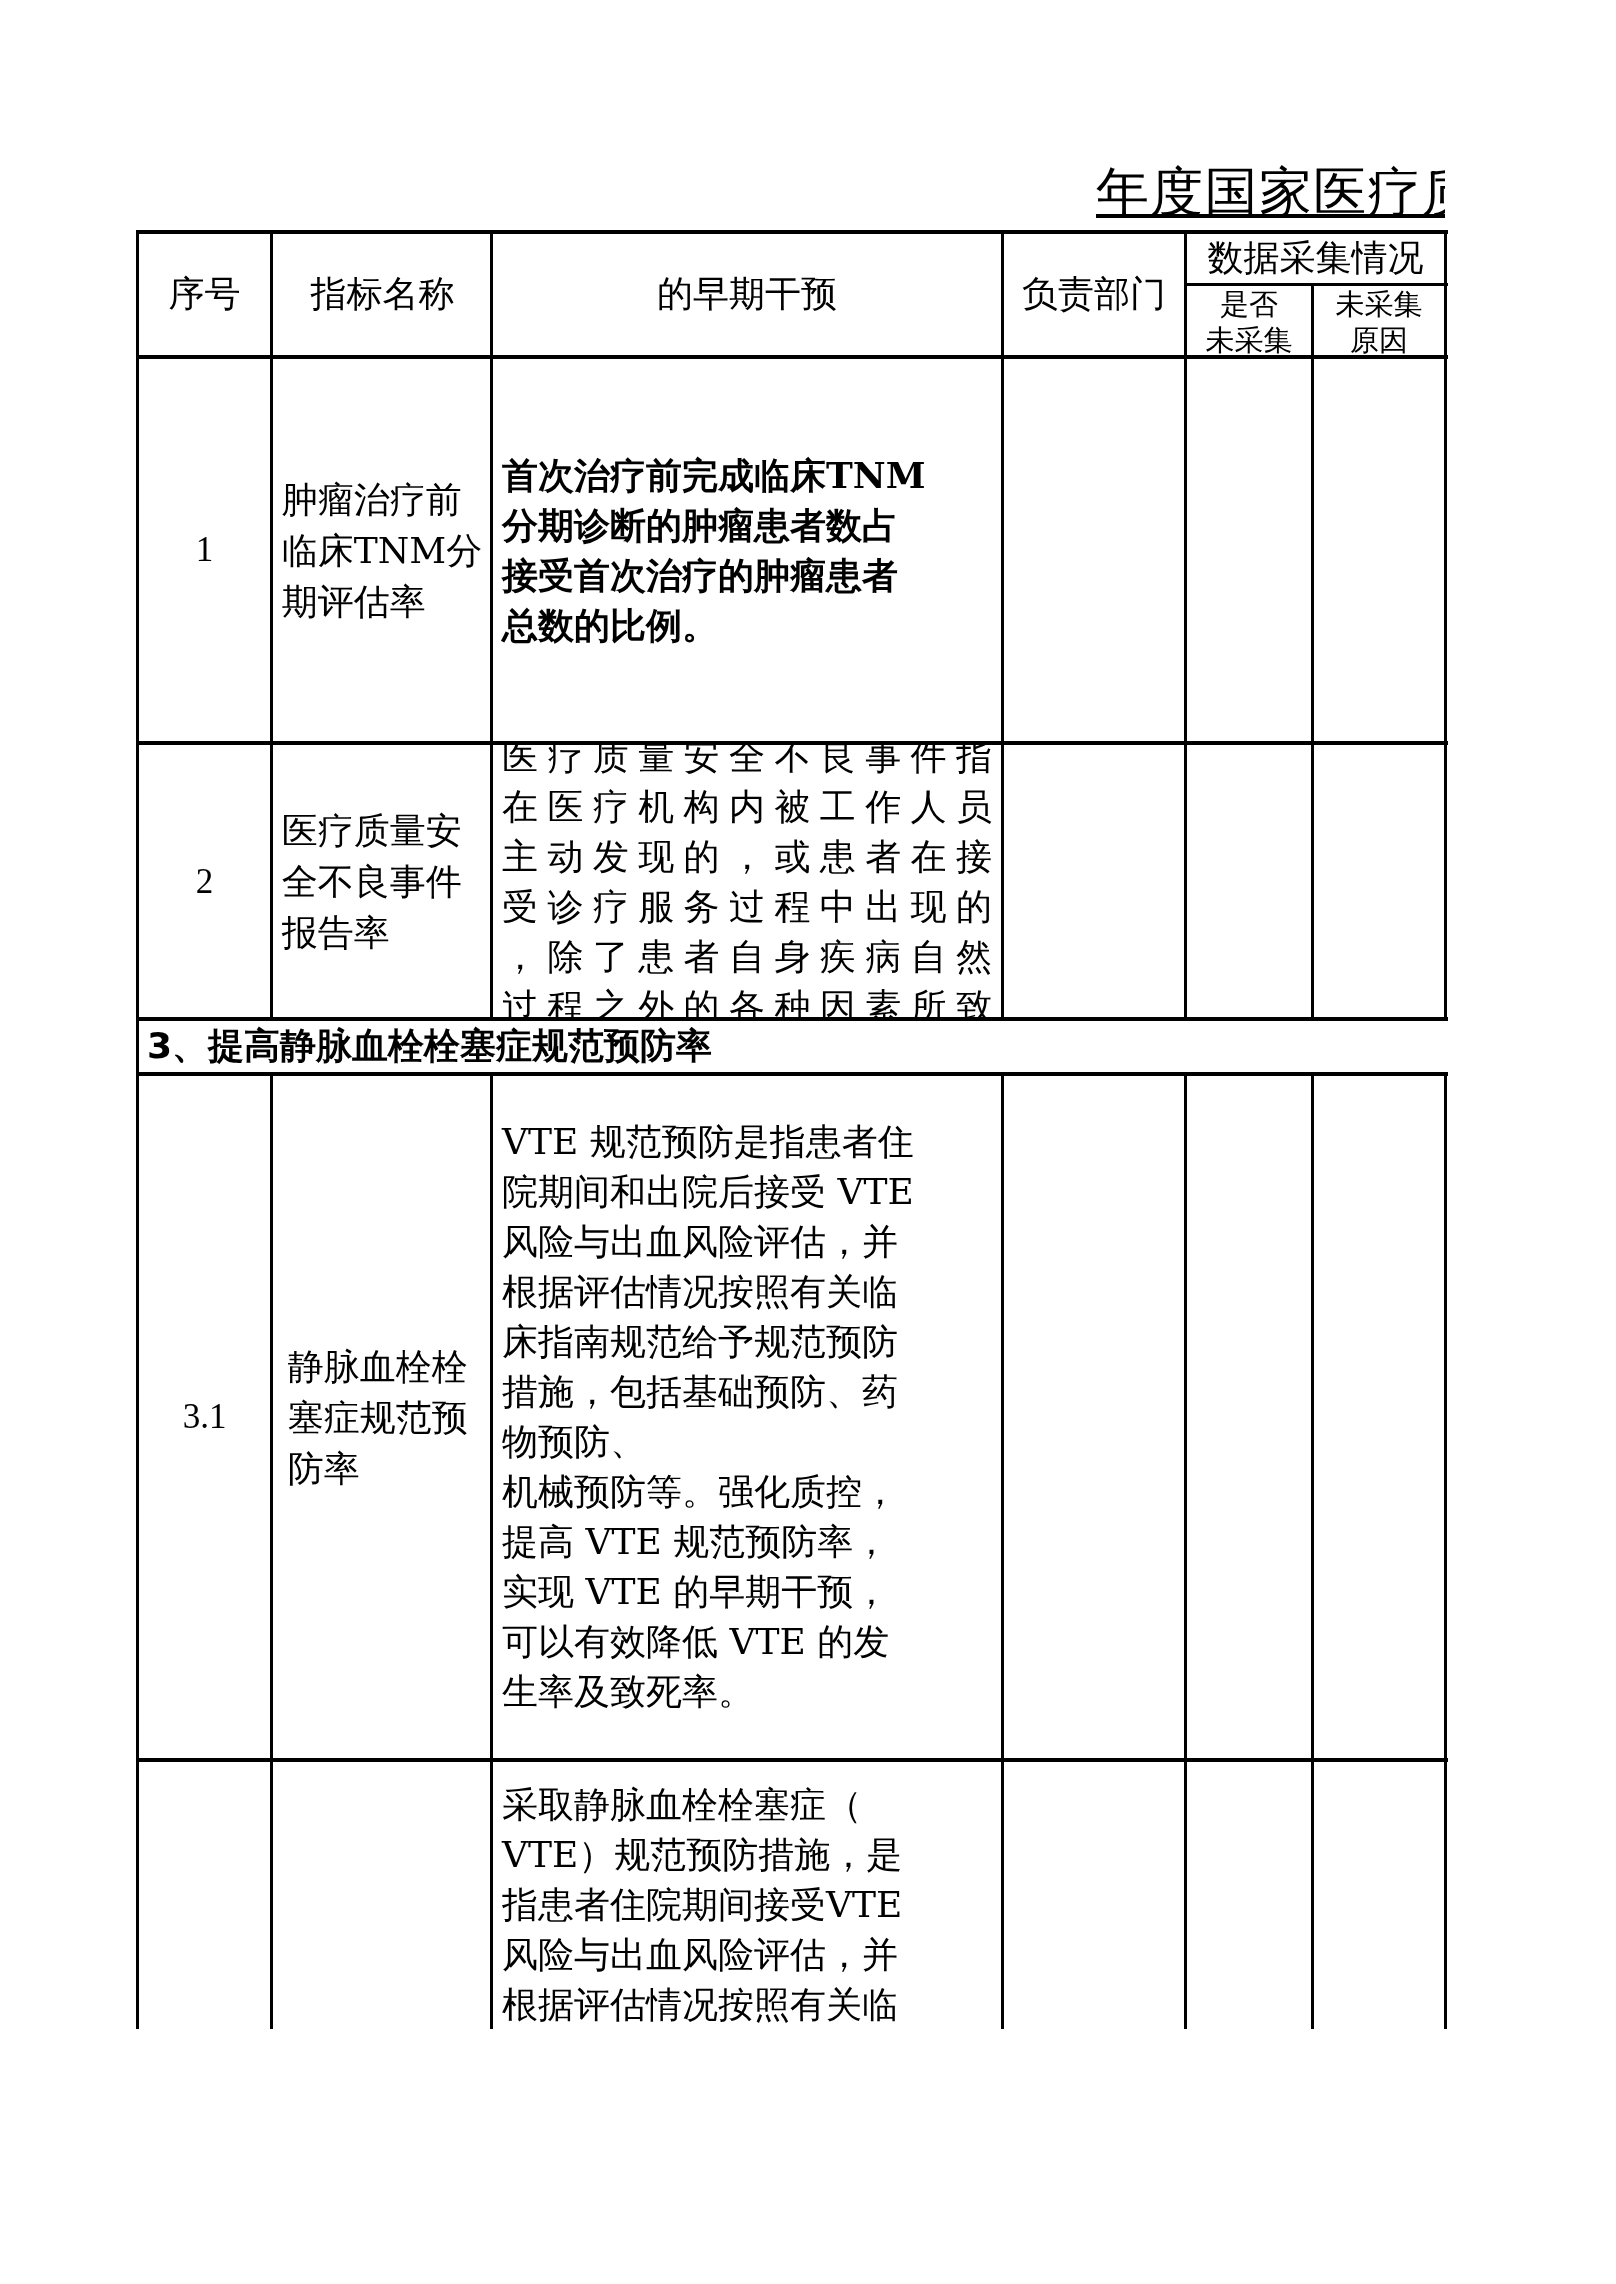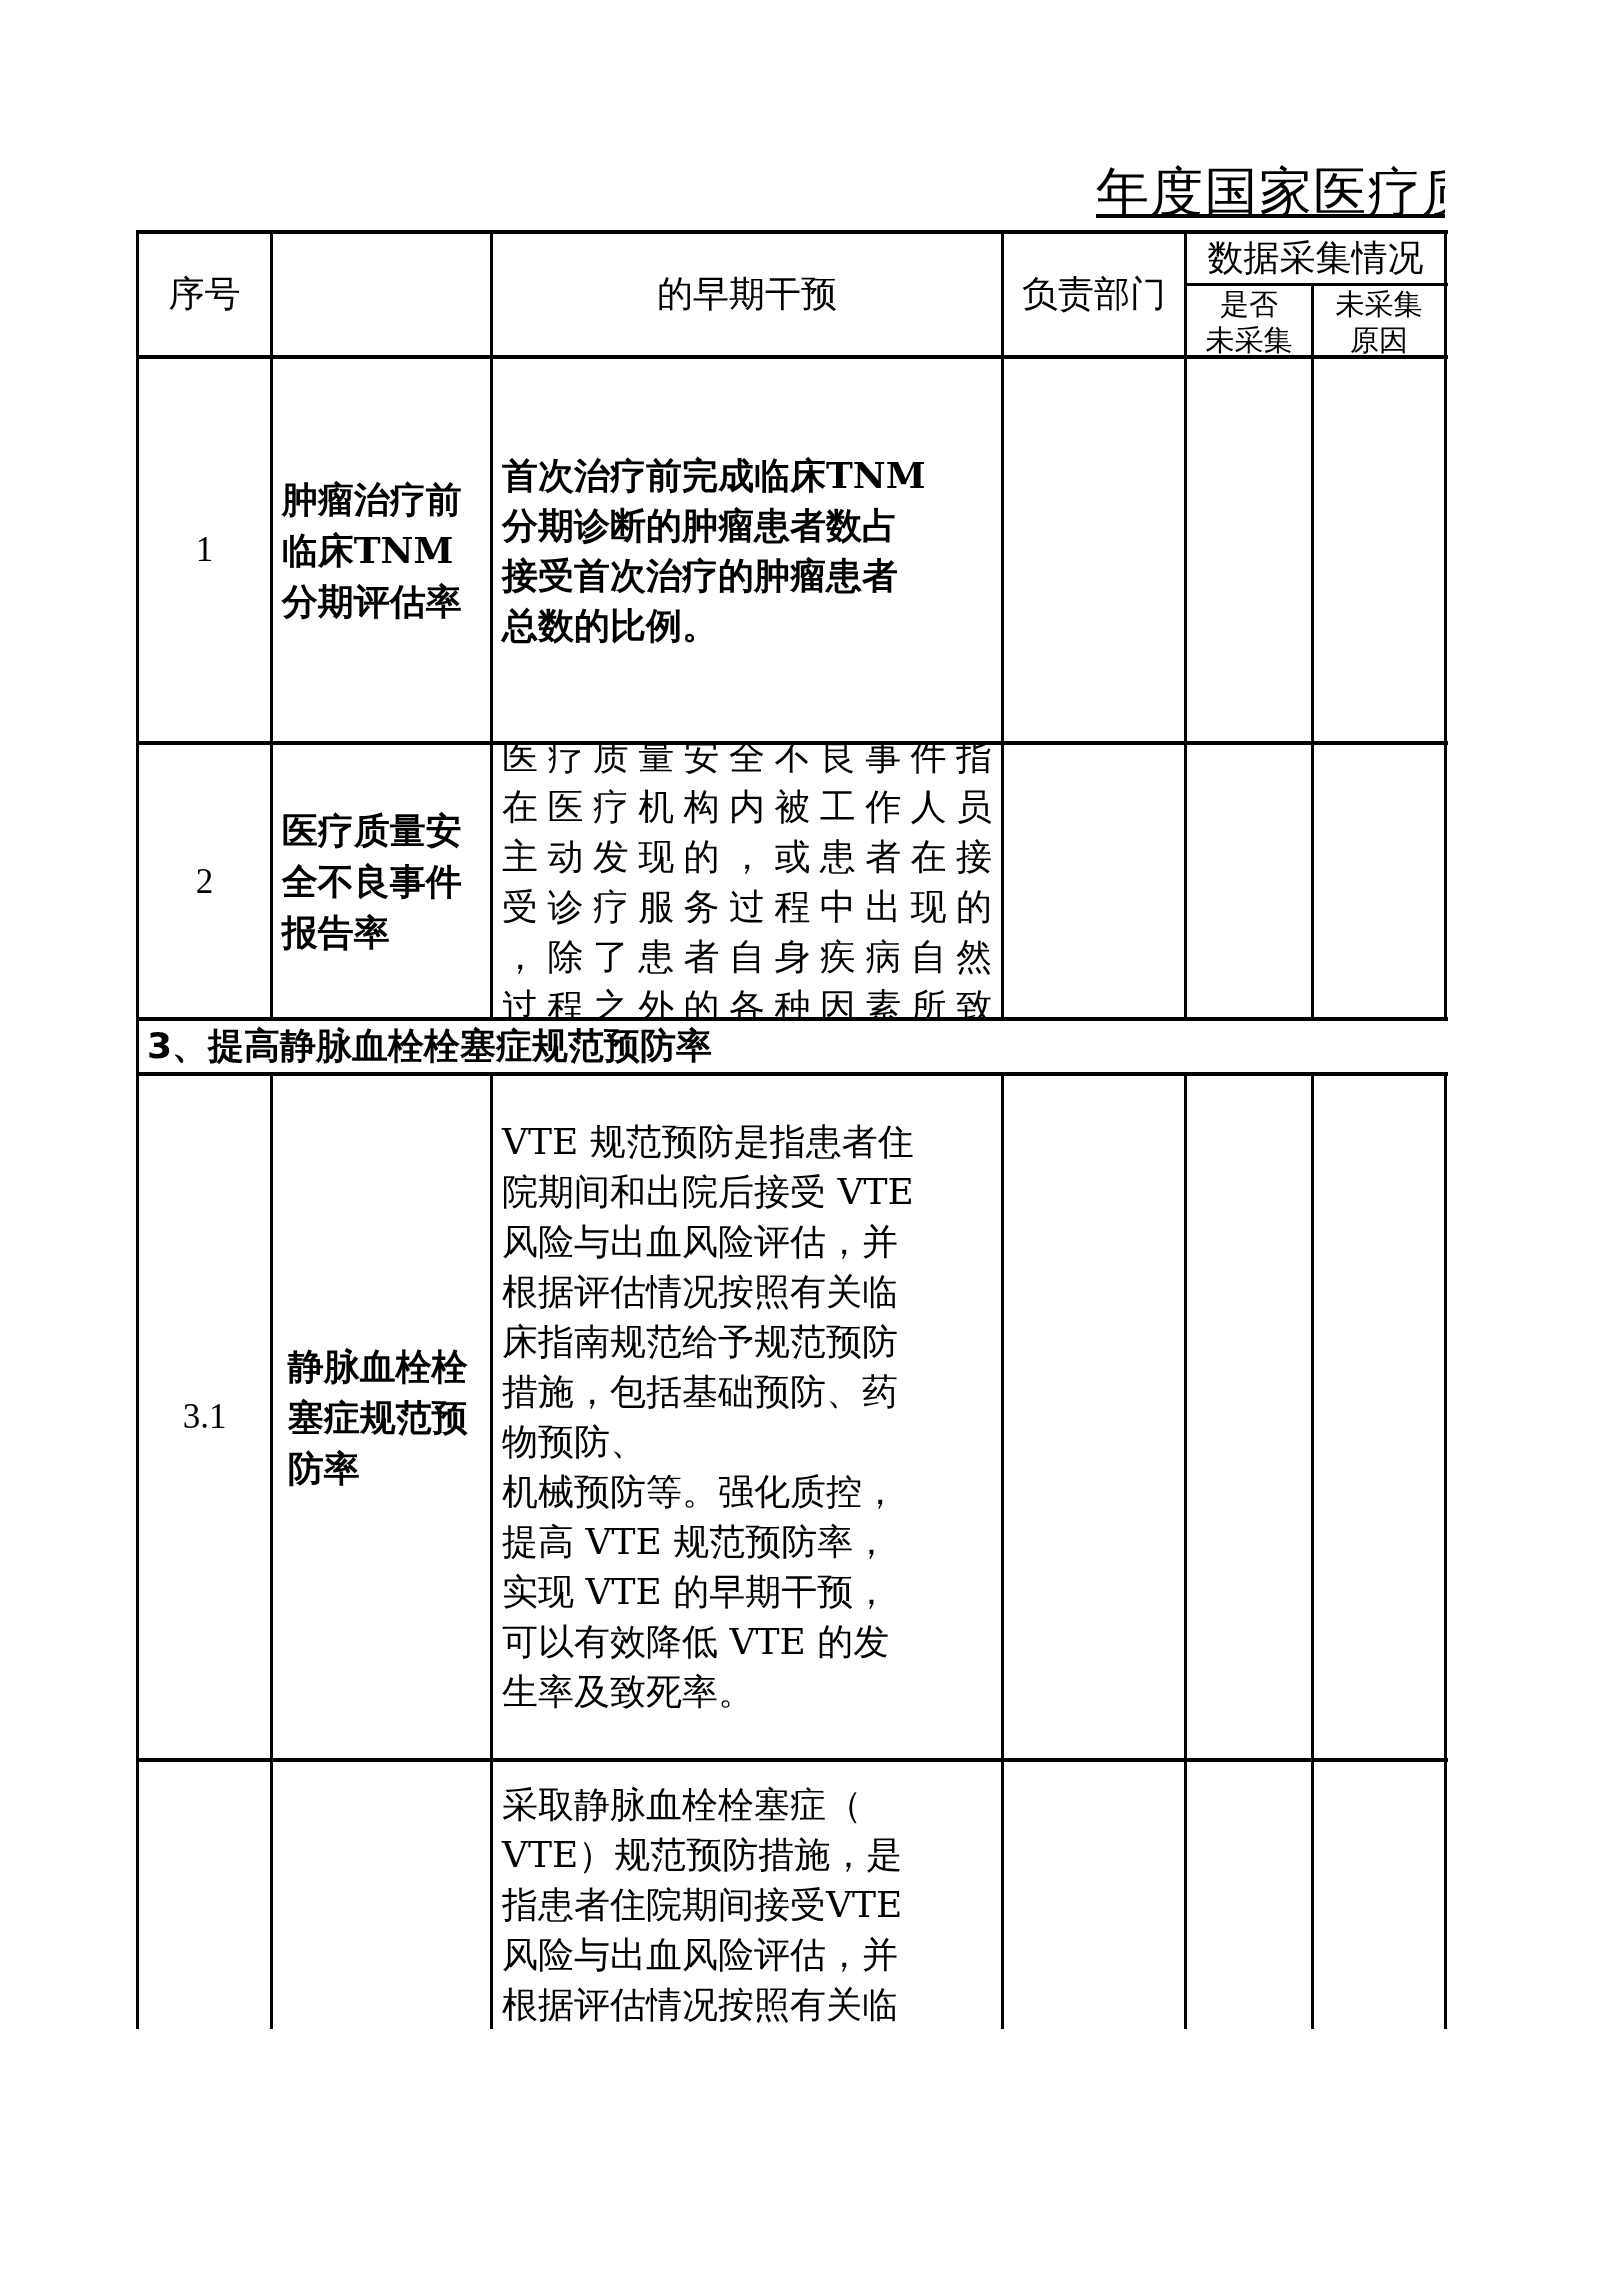--- a/index.html
+++ b/index.html
@@ -66,21 +66,21 @@
       align-items: center;
       justify-content: center;
       font-family: "Liberation Serif", "DejaVu Serif", serif;
     }
     .name {
       font-size: 36px;
       line-height: 51px;
       align-items: center;
       padding: 0 5.2px 0 7.8px;
     }
-    .name span { width: 100%; word-break: break-all; font-weight: bold; }
+    .name span { width: 100%; word-break: break-all; }
     .defn {
       font-size: 36px;
       line-height: 50px;
       align-items: center;
       padding: 0 9px 0 9px;
     }
     .defn span {
       width: 100%;
       white-space: pre-line;
       text-align: justify;
@@ -99,20 +99,21 @@
 </head>
 <body>
 
 <div class="title-wrap">
   <div class="title">年度国家医疗质</div>
 </div>
 
 <div class="abs" style="left:0;top:0;width:1616px;height:1972px;">
 
   <div class="cell hdr" style="left:138px;top:233px;width:133px;height:122px;">序号</div>
+  <div class="cell hdr" style="left:274px;top:233px;width:217px;height:122px;">指标名称</div>
   <div class="cell hdr" style="left:493px;top:233px;width:508px;height:122px;">的早期干预</div>
   <div class="cell hdr" style="left:1004px;top:233px;width:180px;height:122px;">负责部门</div>
   <div class="cell hdr" style="left:1187px;top:233px;width:257px;height:51px;">数据采集情况</div>
   <div class="cell hdr-small" style="left:1187px;top:287px;width:124px;height:69px;">是否
 未采集</div>
   <div class="cell hdr-small" style="left:1314px;top:287px;width:130px;height:69px;">未采集
 原因</div>
 
   <div>
     <div class="cell num" style="left:138px;top:358px;width:133px;height:384px;">1</div>

